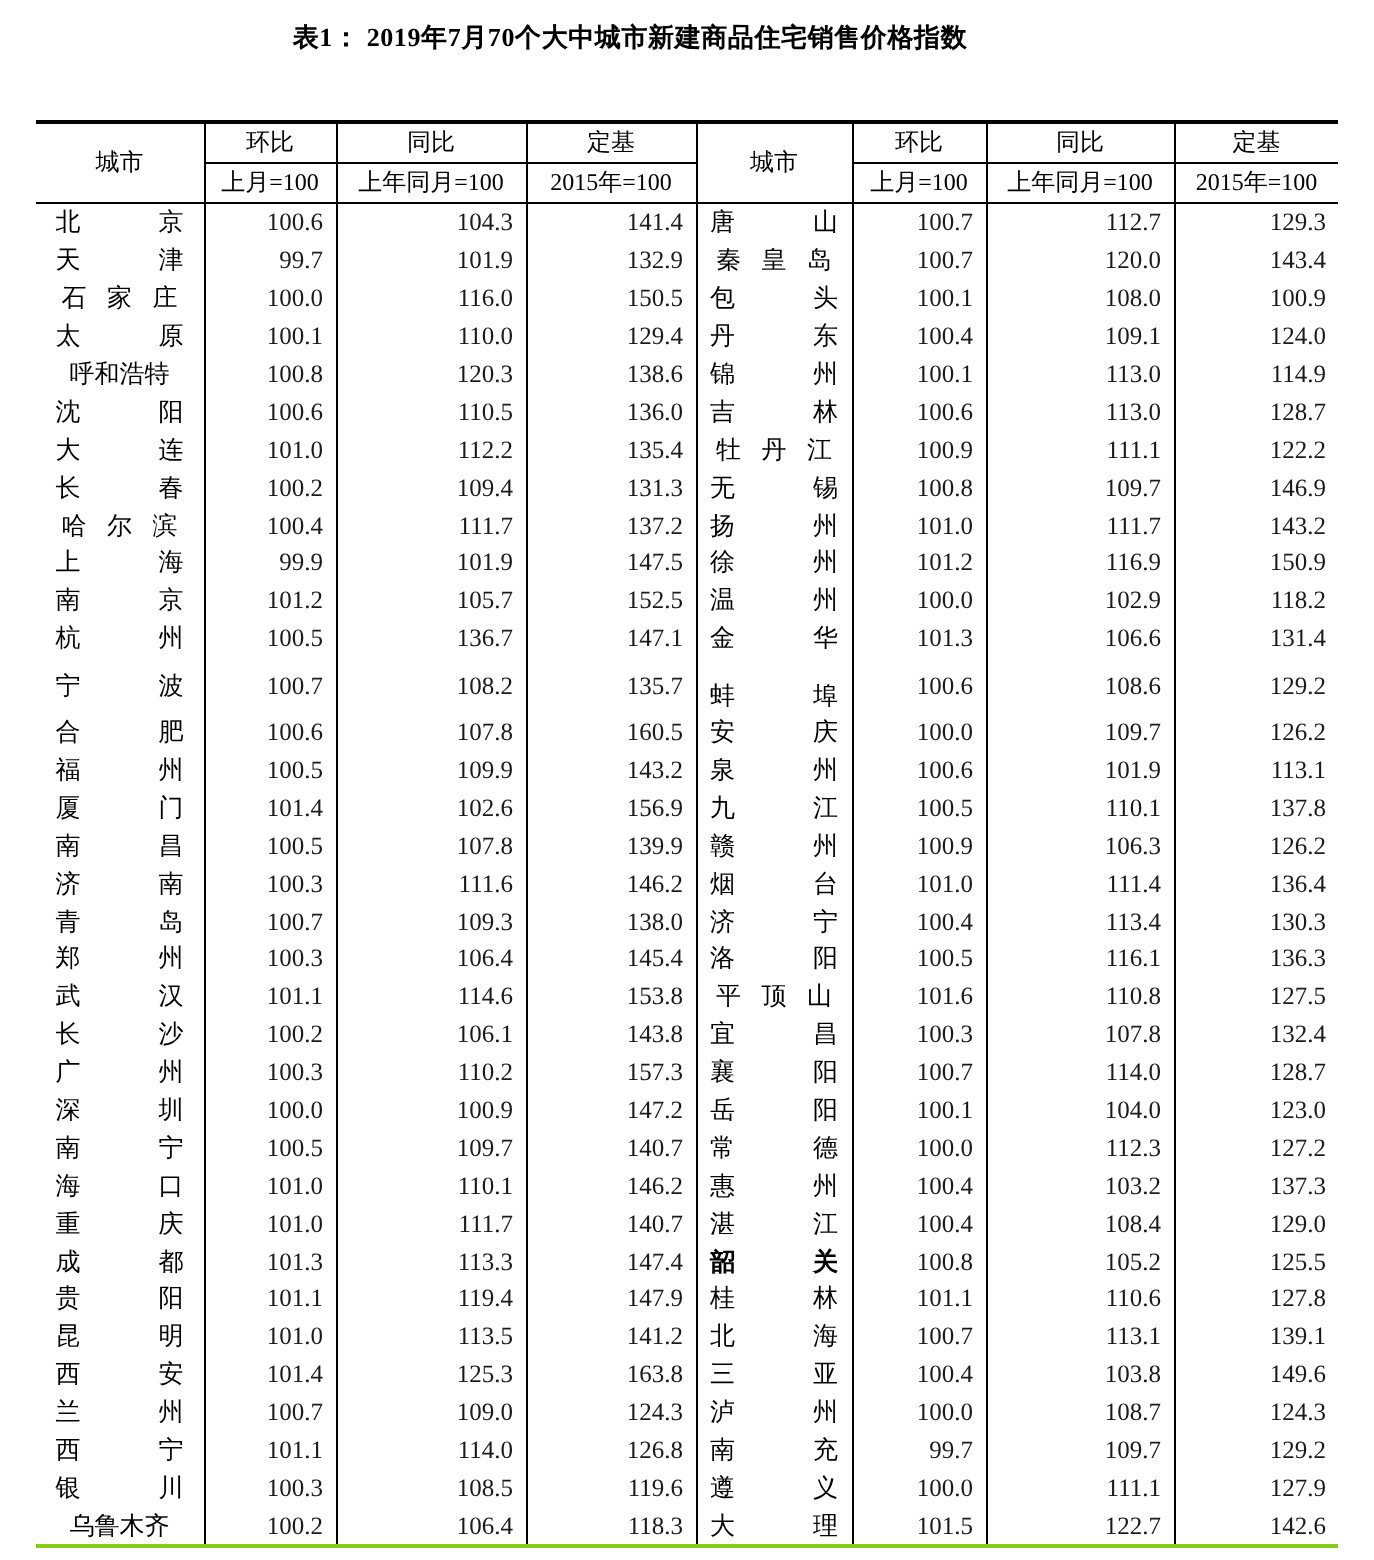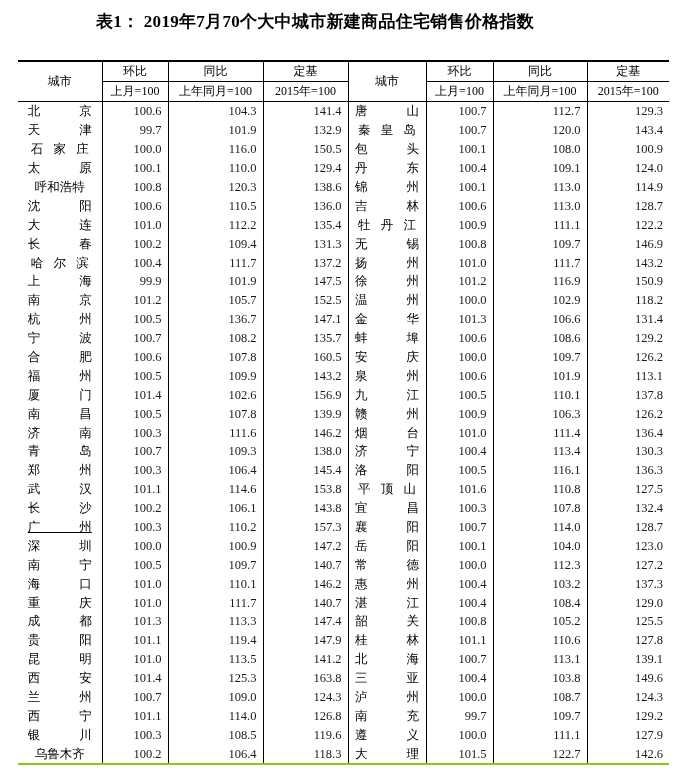--- a/index.html
+++ b/index.html
@@ -1,17 +1,17 @@
 <!DOCTYPE html>
 <html><head>
 <meta charset="utf-8">
 <style>
   html,body{margin:0;padding:0;background:#ffffff;}
   body{width:687px;height:780px;position:relative;overflow:hidden;font-family:"DejaVu Serif","Liberation Serif",serif;color:#000;}
-  .title{position:absolute;left:0;top:10px;width:630px;text-align:center;font-family:"Liberation Serif","DejaVu Serif",serif;font-weight:bold;font-size:17px;letter-spacing:0.3px;}
+  .title{position:absolute;left:0;top:10px;width:630px;text-align:center;font-family:"Liberation Serif","DejaVu Serif",serif;font-weight:bold;font-size:13px;letter-spacing:0.3px;}
   table{position:absolute;left:18px;top:60px;width:651px;border-collapse:collapse;table-layout:fixed;}
   thead tr:first-child th{border-top:2px solid #000;}
   th{font-weight:normal;font-family:"DejaVu Sans","Liberation Sans",sans-serif;font-size:12px;height:19px;padding:0;border-left:1px solid #000;border-bottom:1px solid #000;text-align:center;}
   th.sub{font-family:"Liberation Serif","DejaVu Serif",serif;font-size:12px;}
   th.first,td.first{border-left:none;}
   td{height:18.9px;padding:0;font-size:12px;border-left:1px solid #000;line-height:18px;}
   td.num{text-align:right;padding-right:6px;font-family:"Liberation Serif","DejaVu Serif",serif;font-size:12.5px;color:#1a1a1a;}
   td.city{font-family:"DejaVu Sans","Liberation Sans",sans-serif;font-size:12.5px;text-align:center;letter-spacing:0;}
   td.city span{display:inline-block;width:58px;text-align-last:justify;text-align:justify;}
   tbody tr:last-child td{border-bottom:2px solid #84cc16;}
@@ -171,21 +171,21 @@
         <td class="city"><span style="width: 64px; text-align: justify;">金　　华</span></td>
         <td class="num">101.3</td>
         <td class="num">106.6</td>
         <td class="num">131.4</td>
       </tr>
       <tr>
         <td class="city first"><span style="width: 64px; text-align: justify;">宁　　波</span></td>
         <td class="num">100.7</td>
         <td class="num">108.2</td>
         <td class="num">135.7</td>
-        <td class="city"><span style="width: 64px; text-align: justify;">蚌　　埠</span></td>
+        <td class="city"><span style="width: 64px; text-align: justify; margin-top: 10px;">蚌　　埠</span></td>
         <td class="num">100.6</td>
         <td class="num">108.6</td>
         <td class="num">129.2</td>
       </tr>
       <tr>
         <td class="city first"><span style="width: 64px; text-align: justify;">合　　肥</span></td>
         <td class="num">100.6</td>
         <td class="num">107.8</td>
         <td class="num">160.5</td>
         <td class="city"><span style="width: 64px; text-align: justify;">安　　庆</span></td>
@@ -267,21 +267,21 @@
         <td class="city first"><span style="width: 64px; text-align: justify;">长　　沙</span></td>
         <td class="num">100.2</td>
         <td class="num">106.1</td>
         <td class="num">143.8</td>
         <td class="city"><span style="width: 64px; text-align: justify;">宜　　昌</span></td>
         <td class="num">100.3</td>
         <td class="num">107.8</td>
         <td class="num">132.4</td>
       </tr>
       <tr>
-        <td class="city first"><span style="width: 64px; text-align: justify; text-decoration: underline;">广　　州</span></td>
+        <td class="city first"><span style="width: 64px; text-align: justify;">广　　州</span></td>
         <td class="num">100.3</td>
         <td class="num">110.2</td>
         <td class="num">157.3</td>
         <td class="city"><span style="width: 64px; text-align: justify;">襄　　阳</span></td>
         <td class="num">100.7</td>
         <td class="num">114.0</td>
         <td class="num">128.7</td>
       </tr>
       <tr>
         <td class="city first"><span style="width: 64px; text-align: justify;">深　　圳</span></td>
@@ -321,21 +321,21 @@
         <td class="city"><span style="width: 64px; text-align: justify;">湛　　江</span></td>
         <td class="num">100.4</td>
         <td class="num">108.4</td>
         <td class="num">129.0</td>
       </tr>
       <tr>
         <td class="city first"><span style="width: 64px; text-align: justify;">成　　都</span></td>
         <td class="num">101.3</td>
         <td class="num">113.3</td>
         <td class="num">147.4</td>
-        <td class="city"><span style="width: 64px; text-align: justify;">韶　　关</span></td>
+        <td class="city"><span style="width: 64px; text-align: justify; font-weight: bold;">韶　　关</span></td>
         <td class="num">100.8</td>
         <td class="num">105.2</td>
         <td class="num">125.5</td>
       </tr>
       <tr>
         <td class="city first"><span style="width: 64px; text-align: justify;">贵　　阳</span></td>
         <td class="num">101.1</td>
         <td class="num">119.4</td>
         <td class="num">147.9</td>
         <td class="city"><span style="width: 64px; text-align: justify;">桂　　林</span></td>

